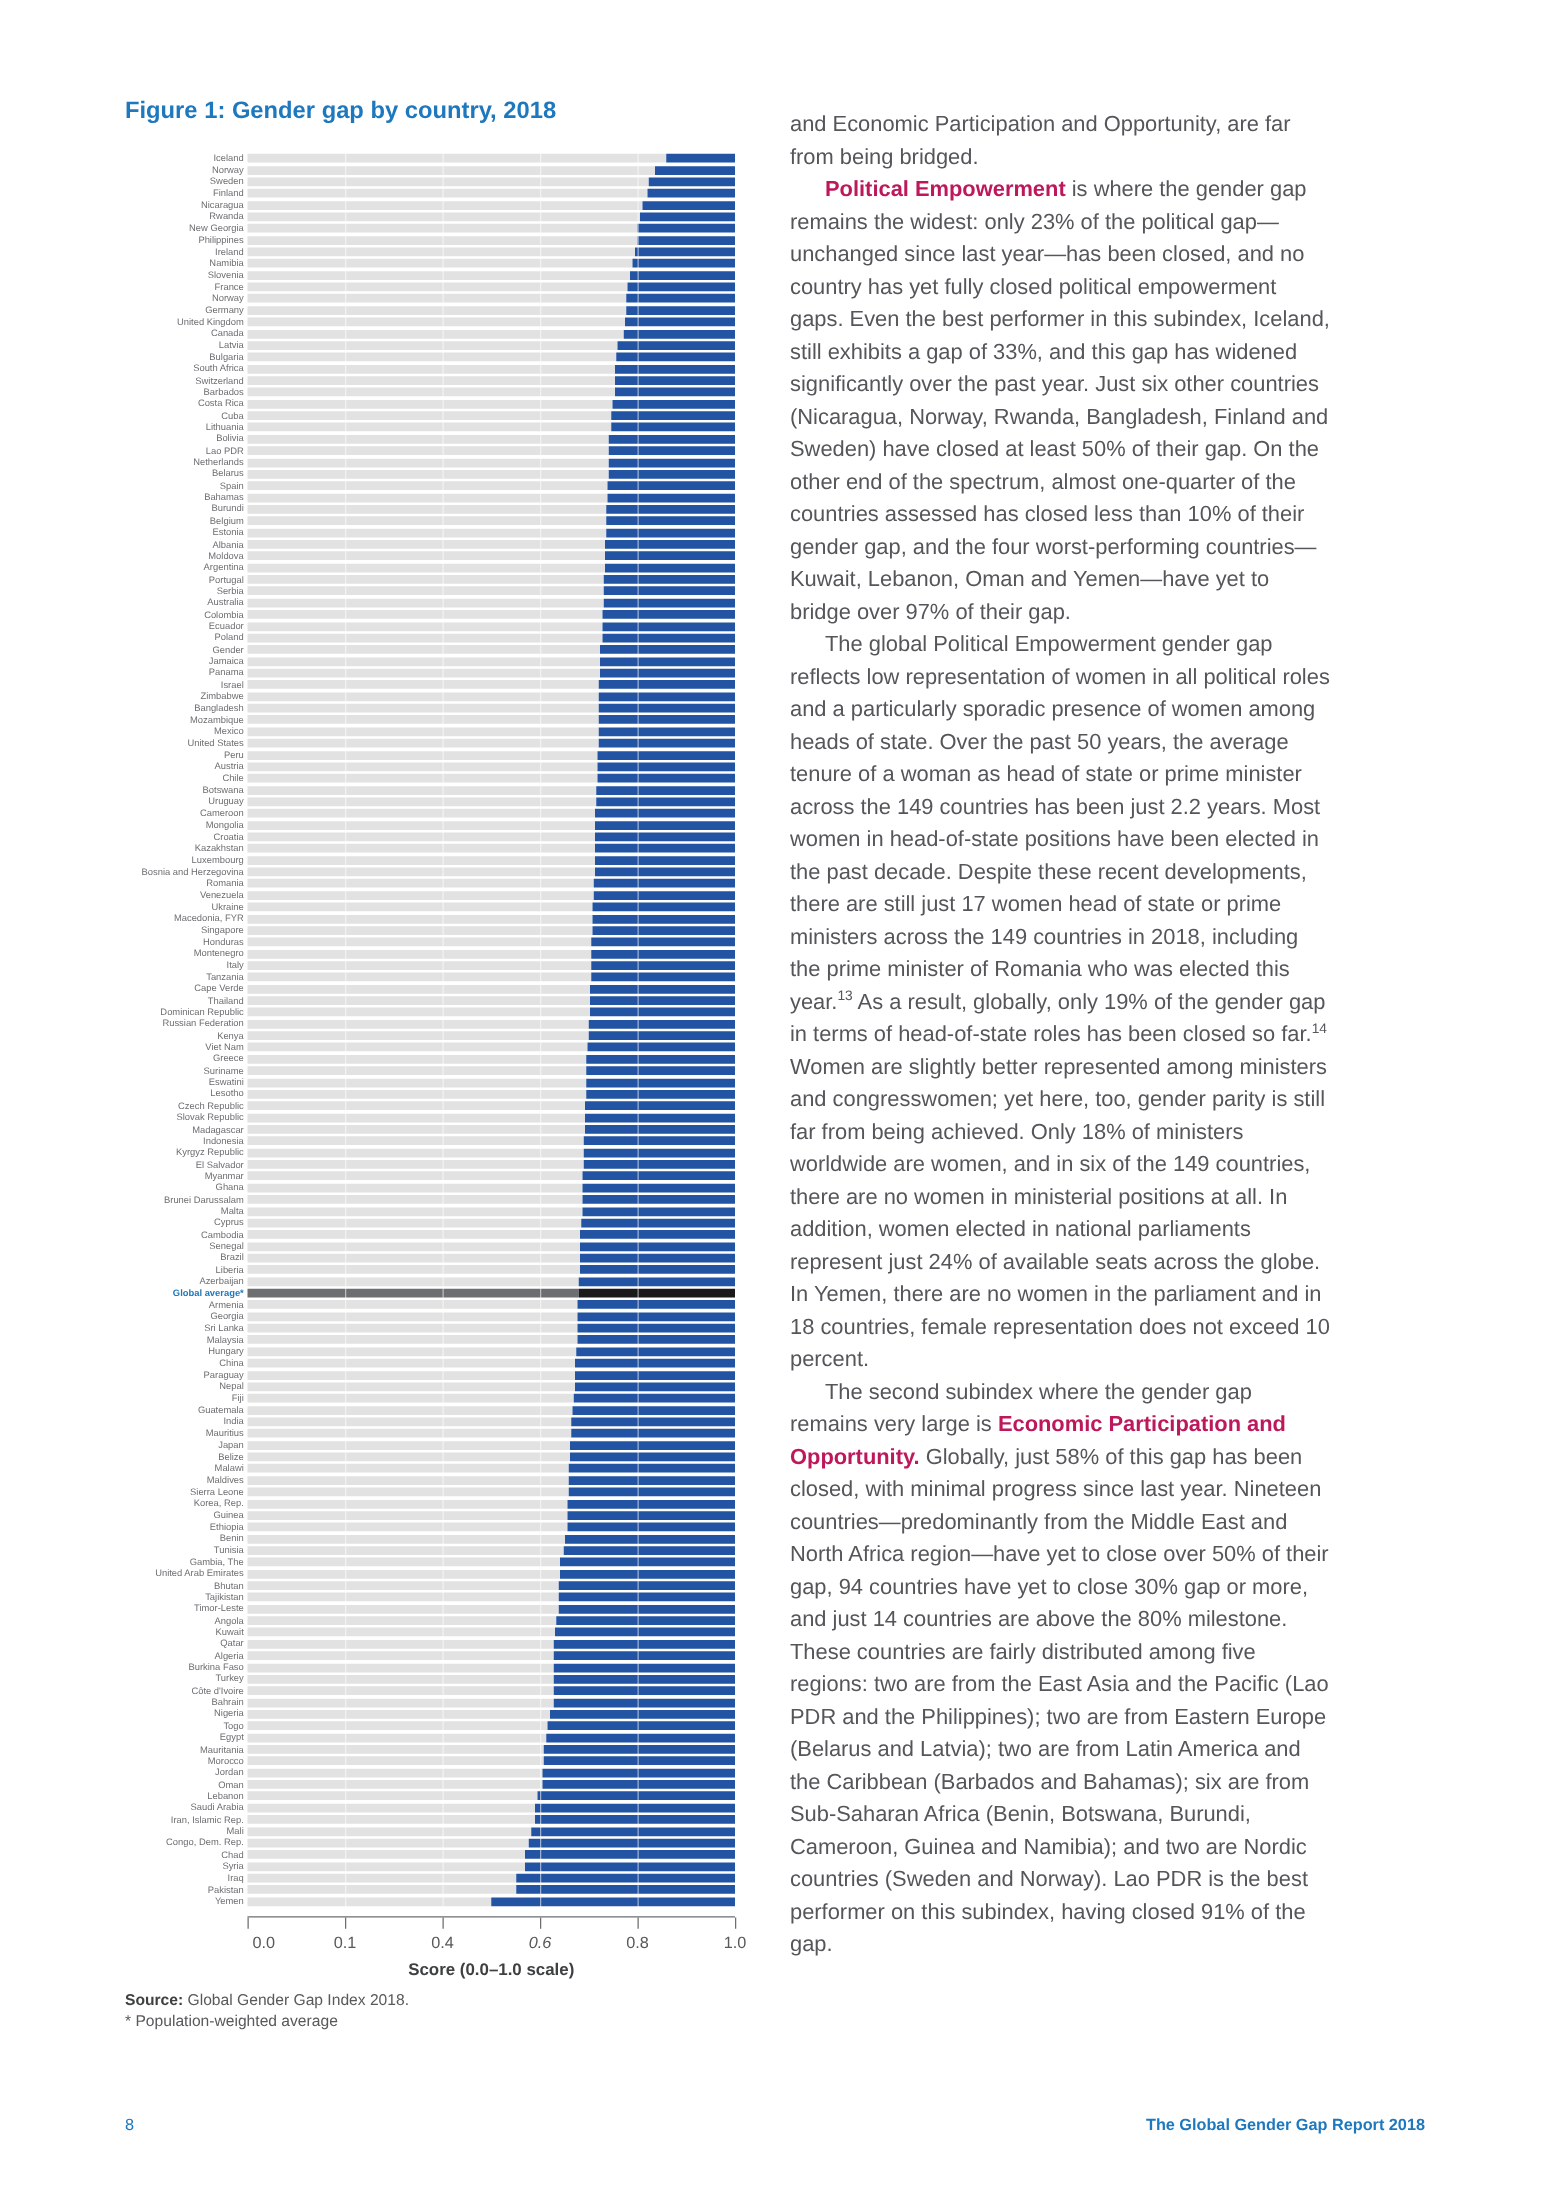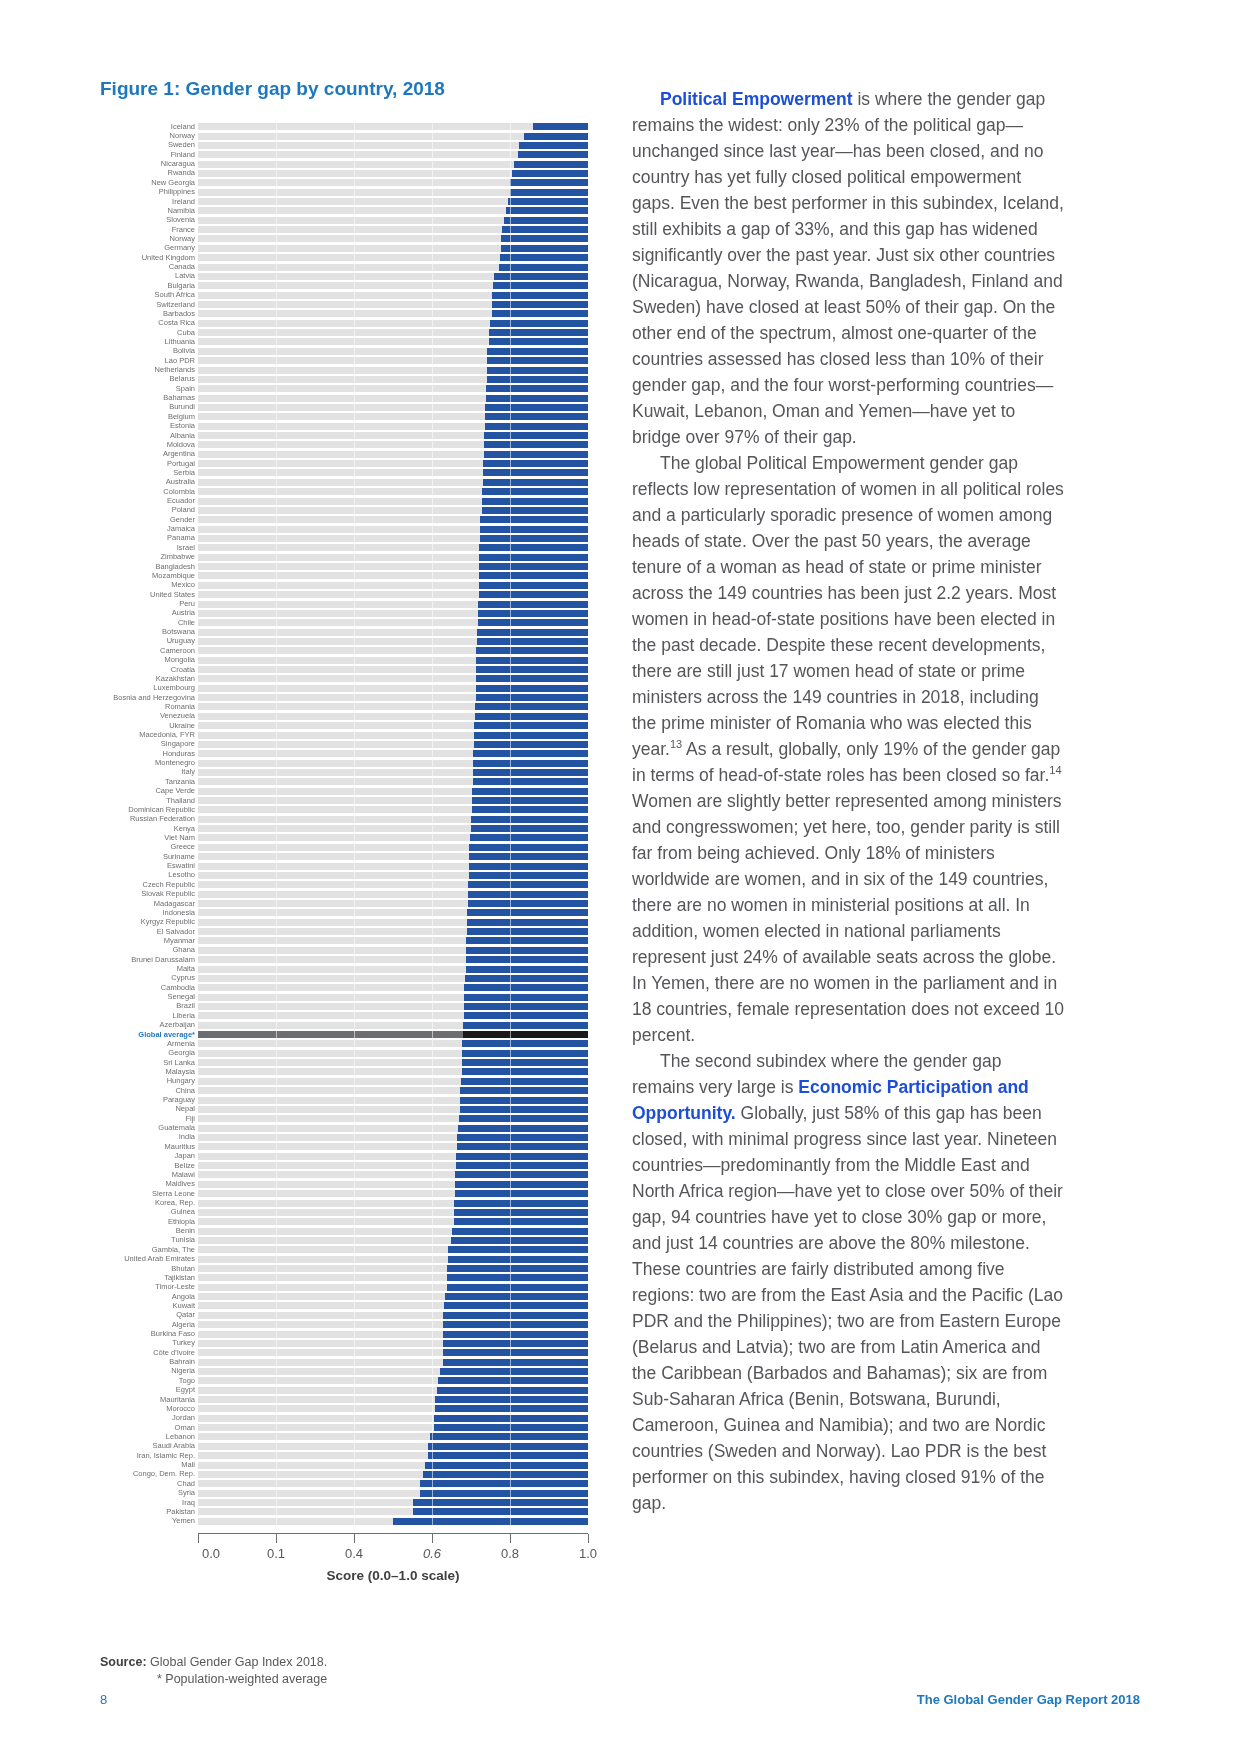--- a/index.html
+++ b/index.html
@@ -20,29 +20,29 @@
   .crow.hl .cgap{background:#1a1a1a;}
   .gridline{position:absolute;top:0;width:1px;background:rgba(255,255,255,0.55);}
 
   
   .axis{position:absolute;left:198px;width:390px;height:60px;border-top:1px solid #6d6e71;}
   .tick{position:absolute;top:0;width:1px;height:9px;background:#6d6e71;}
   .ticklabel{position:absolute;top:12px;width:44px;text-align:center;font-size:13px;color:#58595b;}
   .axis-title{position:absolute;top:34px;left:0;width:390px;text-align:center;
               font-size:13.5px;font-weight:bold;color:#3f4042;}
 
-  .source{position:absolute;left:100px;top:1654px;font-size:12.5px;color:#58595b;line-height:17px;text-align:right;}
+  .source{position:absolute;left:100px;top:1592px;font-size:12.5px;color:#58595b;line-height:17px;}
   .source b{color:#3f4042;}
 
   
   .article{position:absolute;left:632px;top:86px;width:434px;font-size:17.5px;line-height:26px;
            color:#55565a;text-align:left;}
   .article p{margin:0;}
   .article p.ind{text-indent:28px;}
-  .article strong{color:#1d4ed8;}
+  .article strong{color:#be185d;}
   .article sup{font-size:11px;line-height:0;vertical-align:super;}
 
   
   .footer{position:absolute;left:100px;right:100px;top:1692px;display:flex;
           justify-content:space-between;align-items:baseline;}
   .pagenum{font-size:13px;color:#1e78be;}
   .footer-title{font-size:13px;font-weight:bold;color:#1e78be;}
 </style>
 </head>
 <body>
@@ -1125,20 +1125,21 @@
       <div class="tick" style="left: 389.5px;"></div>
       <div class="ticklabel" style="left: 368px;">1.0</div>
     </div>
 
   <div class="source">
     <div><b>Source:</b><span> Global Gender Gap Index 2018.</span></div>
     <div>* Population-weighted average</div>
   </div>
 
   <div class="article" id="body-paragraphs">
+      <p>and Economic Participation and Opportunity, are far from being bridged.</p>
       <p class="ind"><strong>Political Empowerment</strong> is where the gender gap remains the widest: only 23% of the political gap—unchanged since last year—has been closed, and no country has yet fully closed political empowerment gaps. Even the best performer in this subindex, Iceland, still exhibits a gap of 33%, and this gap has widened significantly over the past year. Just six other countries (Nicaragua, Norway, Rwanda, Bangladesh, Finland and Sweden) have closed at least 50% of their gap. On the other end of the spectrum, almost one-quarter of the countries assessed has closed less than 10% of their gender gap, and the four worst-performing countries—Kuwait, Lebanon, Oman and Yemen—have yet to bridge over 97% of their gap.</p>
       <p class="ind">The global Political Empowerment gender gap reflects low representation of women in all political roles and a particularly sporadic presence of women among heads of state. Over the past 50 years, the average tenure of a woman as head of state or prime minister across the 149 countries has been just 2.2 years. Most women in head-of-state positions have been elected in the past decade. Despite these recent developments, there are still just 17 women head of state or prime ministers across the 149 countries in 2018, including the prime minister of Romania who was elected this year.<sup>13</sup> As a result, globally, only 19% of the gender gap in terms of head-of-state roles has been closed so far.<sup>14</sup> Women are slightly better represented among ministers and congresswomen; yet here, too, gender parity is still far from being achieved. Only 18% of ministers worldwide are women, and in six of the 149 countries, there are no women in ministerial positions at all. In addition, women elected in national parliaments represent just 24% of available seats across the globe. In Yemen, there are no women in the parliament and in 18 countries, female representation does not exceed 10 percent.</p>
       <p class="ind">The second subindex where the gender gap remains very large is <strong>Economic Participation and Opportunity.</strong> Globally, just 58% of this gap has been closed, with minimal progress since last year. Nineteen countries—predominantly from the Middle East and North Africa region—have yet to close over 50% of their gap, 94 countries have yet to close 30% gap or more, and just 14 countries are above the 80% milestone. These countries are fairly distributed among five regions: two are from the East Asia and the Pacific (Lao PDR and the Philippines); two are from Eastern Europe (Belarus and Latvia); two are from Latin America and the Caribbean (Barbados and Bahamas); six are from Sub-Saharan Africa (Benin, Botswana, Burundi, Cameroon, Guinea and Namibia); and two are Nordic countries (Sweden and Norway). Lao PDR is the best performer on this subindex, having closed 91% of the gap.</p>
     </div>
 
   <div class="footer">
     <span class="pagenum">8</span>
     <span class="footer-title">The Global Gender Gap Report 2018</span>
   </div>
 

